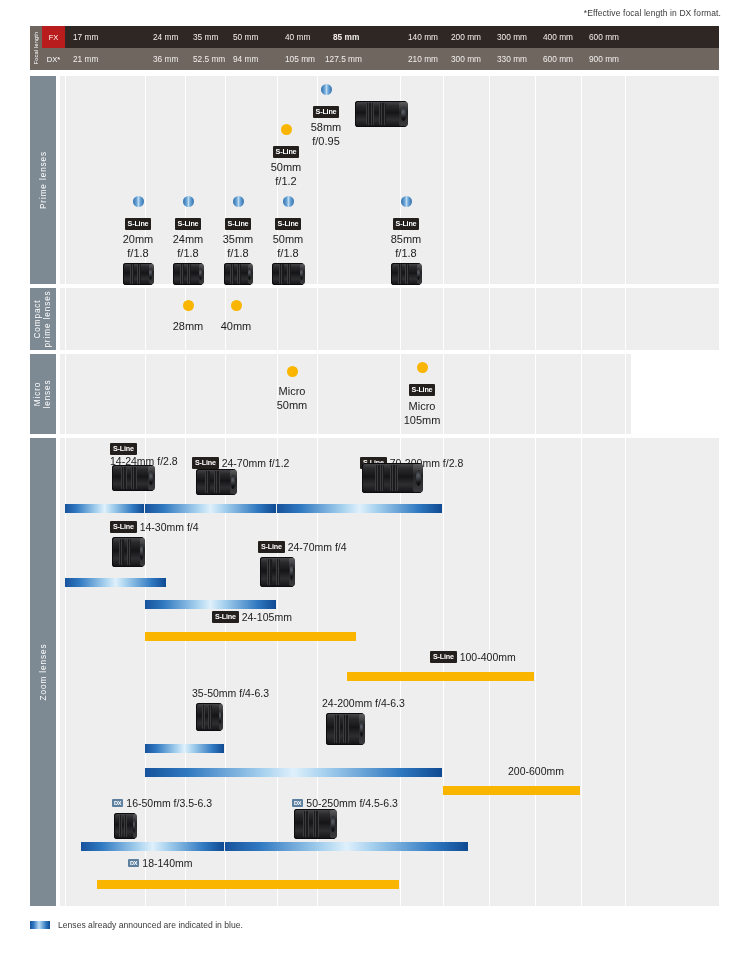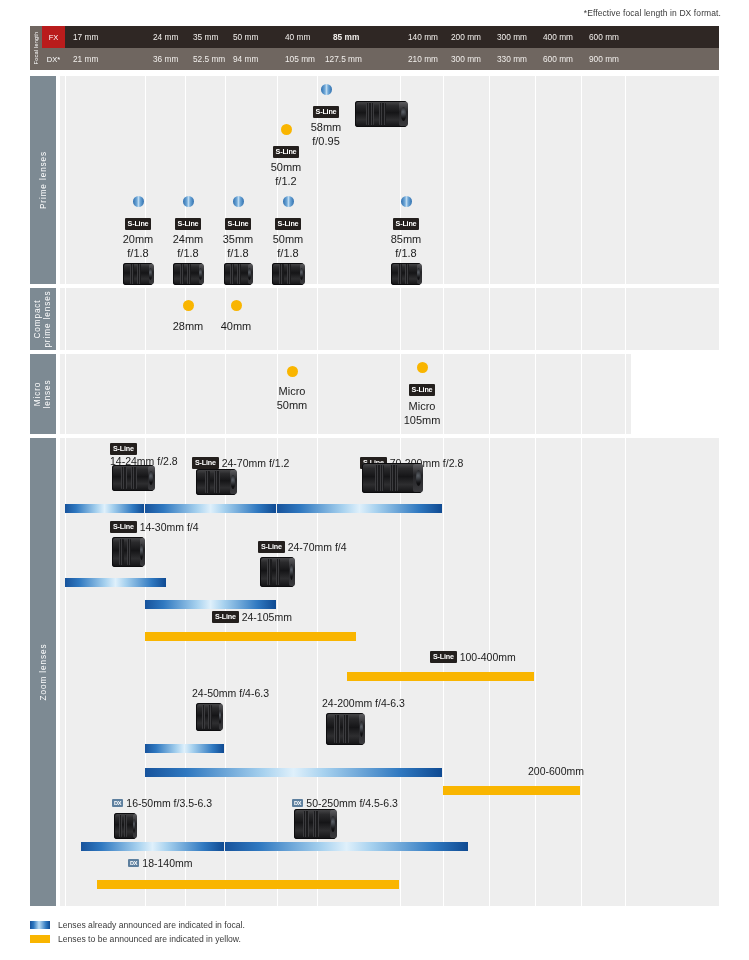--- a/index.html
+++ b/index.html
@@ -392,21 +392,21 @@
             <span class="ring" style="left:46%"></span>
             <span class="front"></span>
             <span class="glass"></span>
           </span>
         </div>
         <div class="bar blue" style="left: 85px; width: 131px; top: 162px;"></div>
         <div class="lbl" style="left: 132px; top: 172px; margin-left: 20px;"><span class="sline">S-Line</span> <span class="t">24-105mm</span></div>
         <div class="bar yellow" style="left: 85px; width: 211px; top: 194px;"></div>
         <div class="lbl" style="left: 370px; top: 212px;"><span class="sline">S-Line</span> <span class="t">100-400mm</span></div>
         <div class="bar yellow" style="left: 287px; width: 187px; top: 234px;"></div>
-        <div class="lbl" style="left: 132px; top: 248px;"> <span class="t">24-50mm f/4-6.3</span></div>
+        <div class="lbl" style="left: 132px; top: 248px;"> <span class="t">35-50mm f/4-6.3</span></div>
         <div style="position: absolute; left: 136px; top: 262px;">
           <span class="lens" style="width:26px;height:28px">
             <span class="barrel"></span>
             <span class="ring" style="left:22%"></span>
             <span class="ring" style="left:46%"></span>
             <span class="front"></span>
             <span class="glass"></span>
           </span>
         </div>
         <div class="bar blue" style="left: 85px; width: 79px; top: 306px;"></div>
@@ -414,21 +414,21 @@
         <div style="position: absolute; left: 266px; top: 272px;">
           <span class="lens" style="width:38px;height:32px">
             <span class="barrel"></span>
             <span class="ring" style="left:22%"></span>
             <span class="ring" style="left:46%"></span>
             <span class="front"></span>
             <span class="glass"></span>
           </span>
         </div>
         <div class="bar blue" style="left: 85px; width: 297px; top: 330px;"></div>
-        <div class="lbl" style="left: 468px; top: 326px;"> <span class="t">200-600mm</span></div>
+        <div class="lbl" style="left: 448px; top: 326px;"> <span class="t">200-600mm</span></div>
         <div class="bar yellow" style="left: 383px; width: 137px; top: 348px;"></div>
         <div class="lbl" style="left: 52px; top: 358px;"><span class="dxbadge">DX</span> <span class="t">16-50mm f/3.5-6.3</span></div>
         <div style="position: absolute; left: 54px; top: 372px;">
           <span class="lens" style="width:22px;height:26px">
             <span class="barrel"></span>
             <span class="ring" style="left:22%"></span>
             <span class="ring" style="left:46%"></span>
             <span class="front"></span>
             <span class="glass"></span>
           </span>
@@ -446,21 +446,17 @@
         </div>
         <div class="bar blue" style="left: 165px; width: 243px; top: 404px;"></div>
         <div class="lbl" style="left: 68px; top: 418px;"><span class="dxbadge">DX</span> <span class="t">18-140mm</span></div>
         <div class="bar yellow" style="left: 37px; width: 302px; top: 442px;"></div>
       </div>
   </div>
 
   <div class="legend" id="legend">
       <div class="lg-row">
         <span class="lg-sw blue"></span>
-        <span class="lg-tx">Lenses already announced are indicated in focal.</span>
-      </div>
-      <div class="lg-row">
-        <span class="lg-sw yellow"></span>
-        <span class="lg-tx">Lenses to be announced are indicated in yellow.</span>
+        <span class="lg-tx">Lenses already announced are indicated in blue.</span>
       </div>
     </div>
 
 </div>
 
 </body></html>

